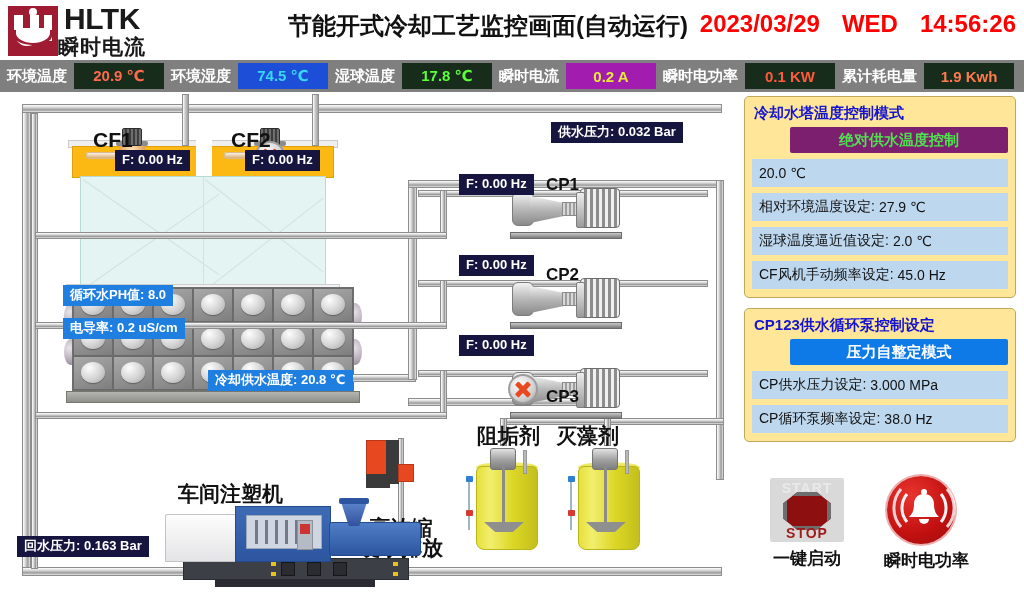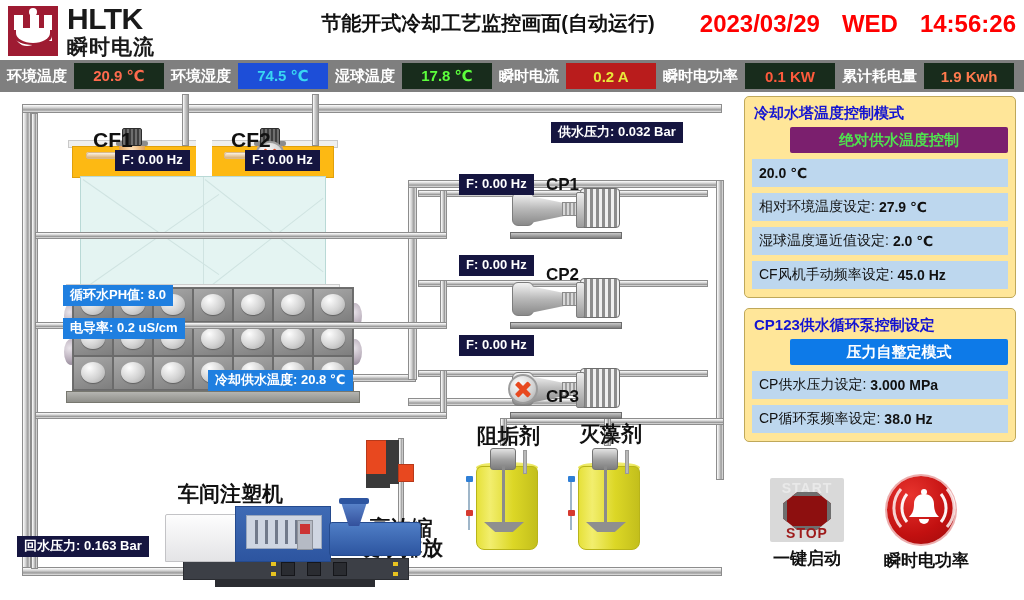--- a/index.html
+++ b/index.html
@@ -8,26 +8,26 @@
     font-family:"Liberation Sans","DejaVu Sans",sans-serif;
     -webkit-font-smoothing:antialiased;
   }
   #app{position:relative;width:1024px;height:600px;}
 
   
   #header{position:absolute;left:0;top:0;width:1024px;height:58px;background:#fff;}
   #logo-wrap{position:absolute;left:8px;top:4px;display:flex;align-items:center;}
   #logo-mark{width:50px;height:50px;background:#9e1b32;position:relative;flex:none;}
   #logo-mark svg{position:absolute;left:0;top:0;}
-  #logo-text{margin-left:9px;line-height:1;}
+  #logo-text{line-height:1;text-align:center;}
   #logo-en{font-size:30px;font-weight:bold;color:#1a1a1a;letter-spacing:-0.5px;font-family:"Liberation Sans",sans-serif;}
   #logo-cn{font-size:21px;font-weight:bold;color:#1a1a1a;letter-spacing:1px;margin-top:2px;}
 
   #title{position:absolute;left:248px;top:10px;width:480px;text-align:center;
-         font-size:20px;font-weight:bold;color:#111;letter-spacing:0px;}
+         font-size:24px;font-weight:bold;color:#111;letter-spacing:0px;}
   #clock{position:absolute;right:8px;top:10px;display:flex;align-items:center;gap:22px;
          color:#ff0000;font-size:24px;font-weight:bold;font-family:"Liberation Sans",sans-serif;}
 
   
   #statusbar{position:absolute;left:0;top:60px;width:1024px;height:32px;background:#7f7f7f;
              display:flex;align-items:center;}
   .st-group{display:flex;align-items:center;height:28px;}
   .st-label{color:#ffffff;font-size:15px;font-weight:bold;padding:0 7px;white-space:nowrap;}
   .st-val{background:#182c1c;height:26px;min-width:72px;display:flex;align-items:center;
           justify-content:center;padding:0 9px;font-size:15px;font-weight:bold;white-space:nowrap;}
@@ -163,21 +163,21 @@
   
   #rightcol{position:absolute;left:744px;top:96px;width:272px;}
   .panel{background:#ffe699;border:1px solid #bfa85a;border-radius:5px;padding:6px 7px 8px 7px;box-sizing:border-box;}
   .panel-title{font-size:15px;font-weight:bold;color:#1414d2;margin:1px 0 4px 2px;}
   .mode-btn{height:26px;display:flex;align-items:center;justify-content:center;
      font-size:15px;font-weight:bold;margin:0 0 6px 38px;border-radius:2px;}
   .row{background:#bdd7ee;height:28px;display:flex;align-items:center;padding:0 7px;
        font-size:14px;color:#111;margin-bottom:6px;box-sizing:border-box;white-space:nowrap;}
   .row:last-child{margin-bottom:0;}
   .row .k{margin-right:4px;}
-  .row .v{font-weight:bold;}
+  .row .v{font-weight:normal;}
 
   
   #btns{position:absolute;left:744px;top:478px;width:272px;height:118px;}
   .btnwrap{position:absolute;text-align:center;}
   .startstop{width:74px;height:64px;background:#d9d9d9;position:relative;border-radius:2px;}
   .ss-start{position:absolute;top:2px;left:0;right:0;font-size:14px;font-weight:bold;color:#e9e9e9;letter-spacing:1px;}
   .ss-stop{position:absolute;bottom:1px;left:0;right:0;font-size:14px;font-weight:bold;color:#9e1b1b;letter-spacing:1px;}
   .ss-oct{position:absolute;left:13px;top:14px;width:48px;height:38px;background:#8d0f0f;
      border:4px solid #6e6e6e;box-sizing:border-box;
      clip-path:polygon(30% 0,70% 0,100% 30%,100% 70%,70% 100%,30% 100%,0 70%,0 30%);}
@@ -231,21 +231,21 @@
       <div class="st-group">
         <div class="st-label">环境湿度</div>
         <div class="st-val" style="background: #1d4ed8; color: rgb(57, 215, 242);">74.5 ℃</div>
       </div>
       <div class="st-group">
         <div class="st-label">湿球温度</div>
         <div class="st-val" style="background: rgb(24, 44, 28); color: rgb(92, 255, 60);">17.8 ℃</div>
       </div>
       <div class="st-group">
         <div class="st-label">瞬时电流</div>
-        <div class="st-val" style="background: #b91c1c; color: rgb(232, 232, 58);">0.2 A</div>
+        <div class="st-val" style="background: #a21caf; color: rgb(232, 232, 58);">0.2 A</div>
       </div>
       <div class="st-group">
         <div class="st-label">瞬时电功率</div>
         <div class="st-val" style="background: rgb(24, 44, 28); color: rgb(255, 90, 60);">0.1 KW</div>
       </div>
       <div class="st-group">
         <div class="st-label">累计耗电量</div>
         <div class="st-val" style="background: rgb(24, 44, 28); color: rgb(255, 122, 77);">1.9 Kwh</div>
       </div>
     </div>
@@ -395,21 +395,21 @@
     <div class="tank" style="left:568px;top:354px;">
       <div class="tank-top"></div>
       <div class="tank-body"></div>
       <div class="tank-mot"></div>
       <div class="tank-rod"></div>
       <div class="tank-blade"></div>
       <div class="tank-pipe"></div>
       <div class="tank-gauge"></div>
     </div>
     <div class="plain-label" style="left:477px;top:332px;">阻垢剂</div>
-    <div class="plain-label" style="left:579px;top:332px;font-family:Liberation Mono, monospace;">灭藻剂</div>
+    <div class="plain-label" style="left:556px;top:332px;">灭藻剂</div>
 
     <div class="pipe-v" style="left:398px;top:346px;width:6px;height:110px;"></div>
     <div id="valve">
       <div class="v-red"></div>
       <div class="v-blk"></div>
       <div class="v-blk2"></div>
       <div class="v-body"></div>
     </div>
     <div class="plain-label" style="left:358px;top:424px;width:86px;">高浓缩</div>
     <div class="plain-label" style="left:358px;top:444px;width:86px;">硬水排放</div>

